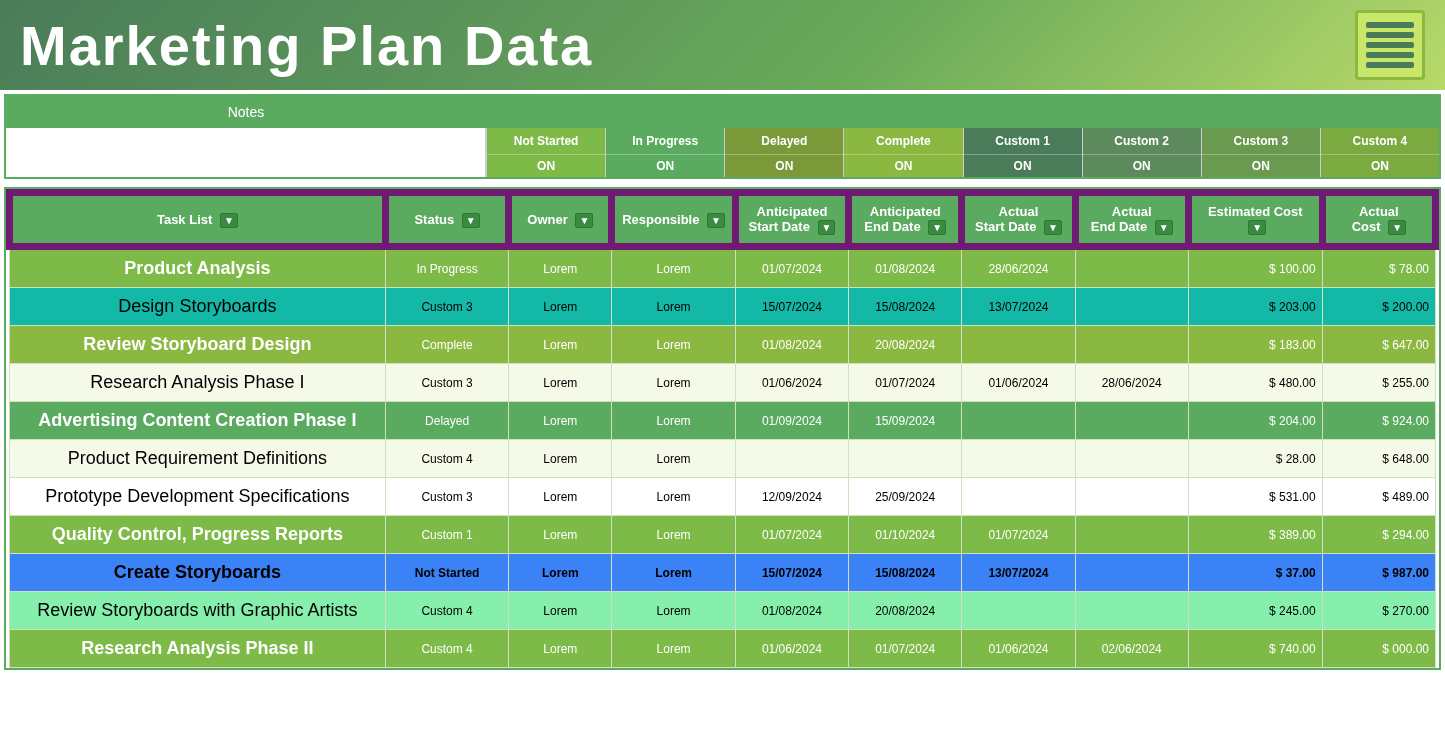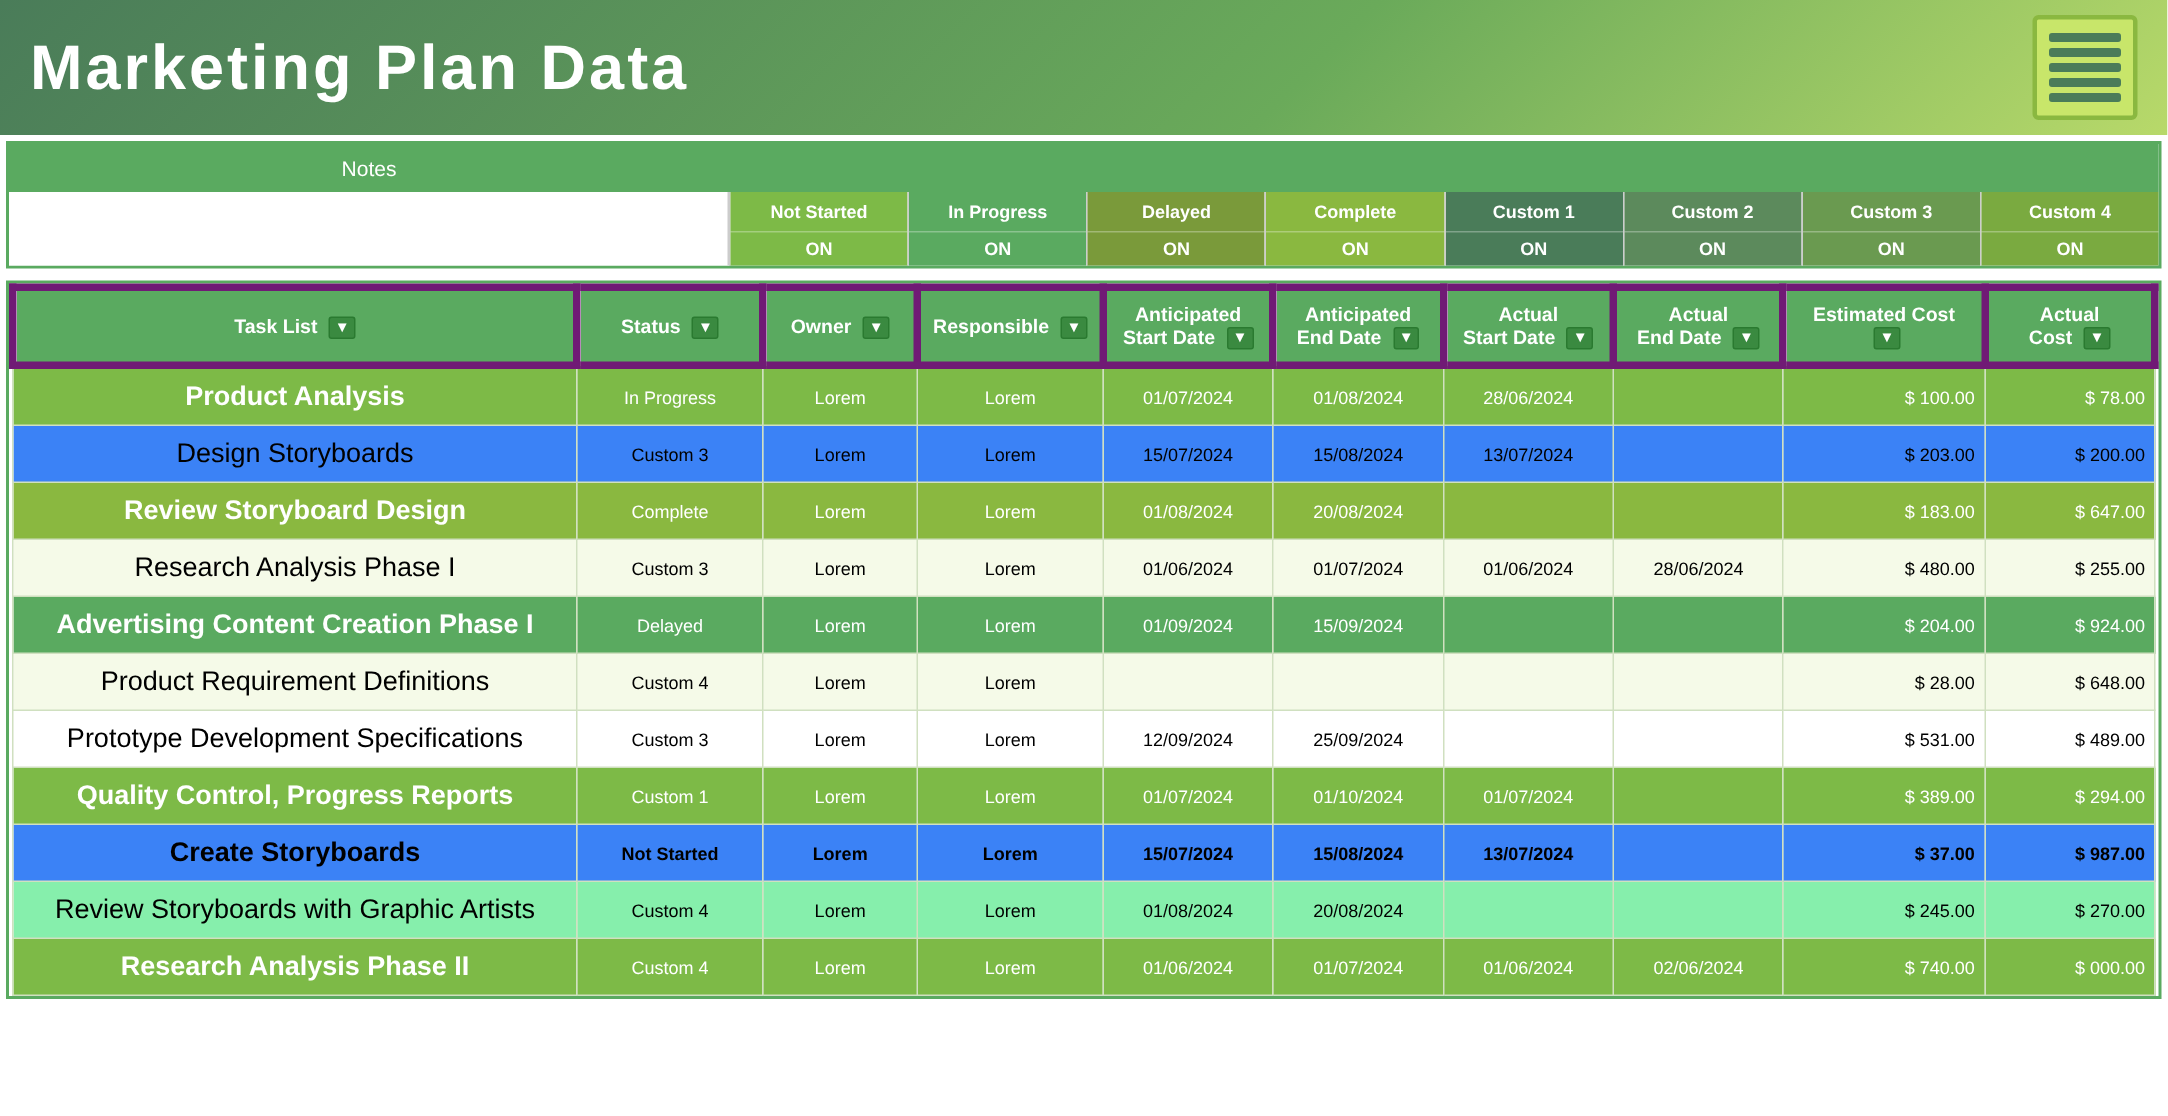--- a/index.html
+++ b/index.html
@@ -10,21 +10,21 @@
       background: linear-gradient(135deg, #4a7c59 0%, #6aaa5a 60%, #b8d96a 100%);
       display: flex;
       align-items: center;
       justify-content: space-between;
       padding: 10px 20px;
       min-height: 90px;
       position: relative;
     }
     .header-title {
       color: #fff;
-      font-size: 42px;
+      font-size: 56px;
       font-weight: bold;
       letter-spacing: 2px;
     }
     .header-icon {
       width: 70px;
       height: 70px;
       background: #c8e66a;
       border: 3px solid #8ab840;
       border-radius: 4px;
       display: flex;
@@ -123,21 +123,21 @@
       border-collapse: collapse;
     }
     .table-header-main {
       background: #5aaa60;
     }
     .table-header-main th {
       color: #fff;
       padding: 8px 6px;
       font-size: 13px;
       text-align: center;
-      border: 5px solid #701a75;
+      border: 7px solid #701a75;
       vertical-align: middle;
       position: relative;
     }
     .filter-btn {
       display: inline-block;
       background: #3a8a40;
       color: #fff;
       border: 1px solid #2a7a30;
       border-radius: 2px;
       font-size: 10px;
@@ -258,21 +258,21 @@
           <td class="">In Progress</td>
           <td class="">Lorem</td>
           <td class="">Lorem</td>
           <td class="">01/07/2024</td>
           <td class="">01/08/2024</td>
           <td class="">28/06/2024</td>
           <td class=""></td>
           <td class="td-number">$ 100.00</td>
           <td class="td-number">$ 78.00</td>
         </tr>
-        <tr style="background: #3b82f6;">
+        <tr style="background: #14b8a6;">
           <td class="td-task">Design Storyboards</td>
           <td class="">Custom 3</td>
           <td class="">Lorem</td>
           <td class="">Lorem</td>
           <td class="">15/07/2024</td>
           <td class="">15/08/2024</td>
           <td class="">13/07/2024</td>
           <td class=""></td>
           <td class="td-number">$ 203.00</td>
           <td class="td-number">$ 200.00</td>

